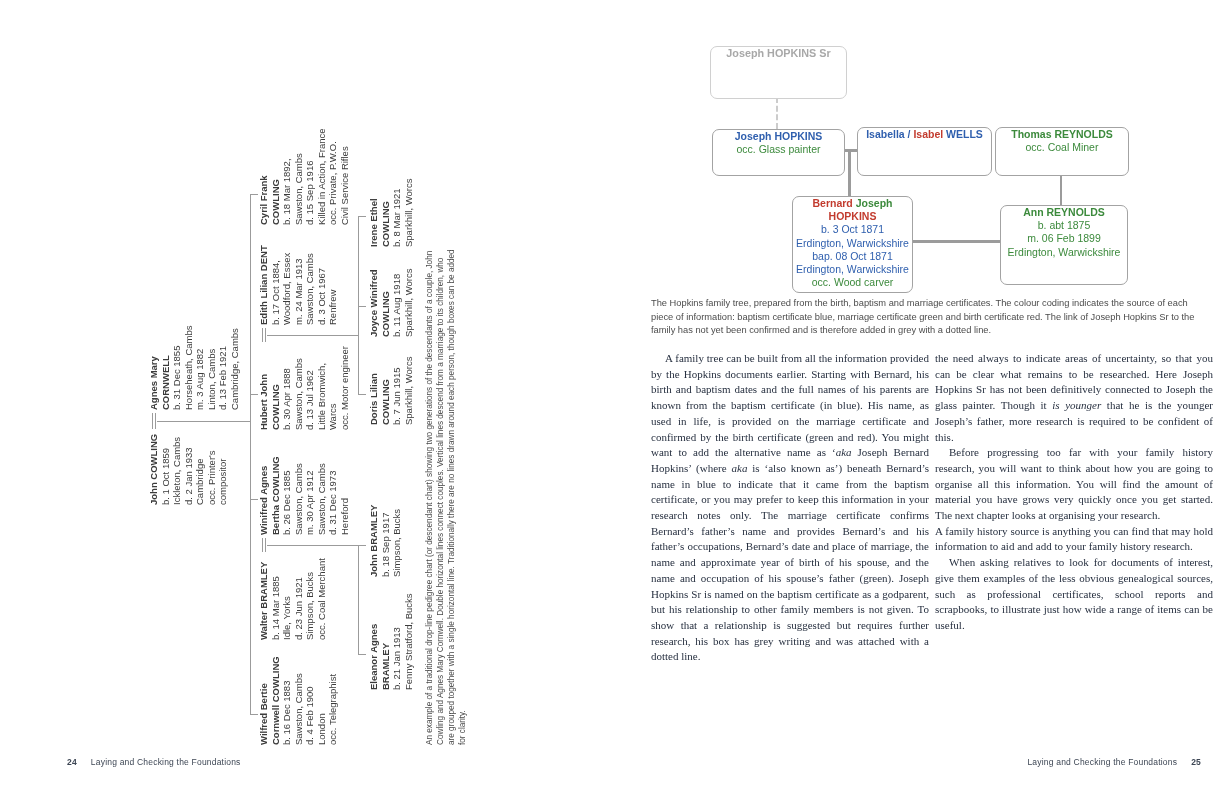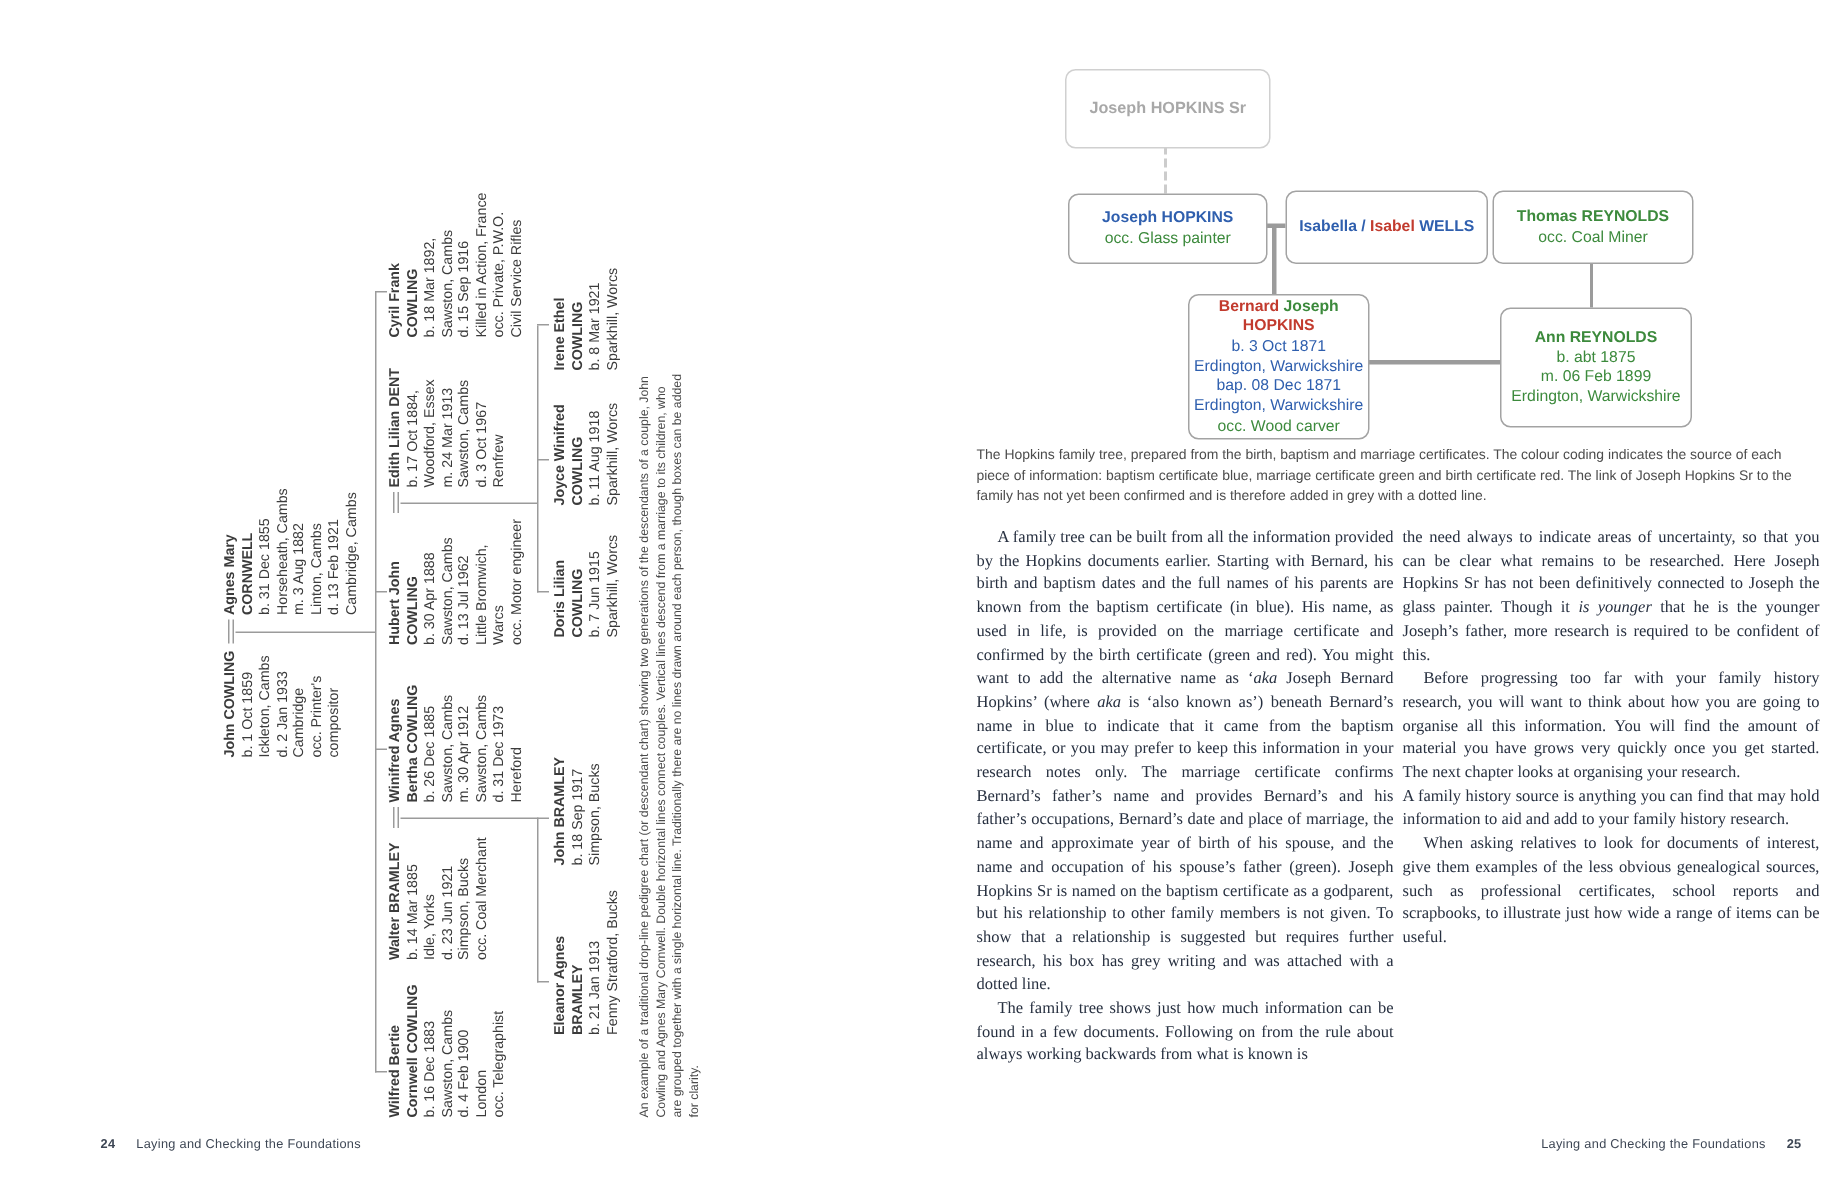--- a/index.html
+++ b/index.html
@@ -27,21 +27,21 @@
 
   .pg-footer{position:absolute;top:757px;font-size:8.5px;color:#3d4654;letter-spacing:.2px;margin-left:44px;}
   .pg-footer .num{font-weight:700;}
   .footer-left{left:23px;}
   .footer-left .num{margin-right:14px;}
   .footer-right{right:22px;}
   .footer-right .num{margin-left:14px;}
 
   
   .tree-box{position:absolute;border:1px solid #a3a3a3;border-radius:7px;background:#fff;
-            display:flex;flex-direction:column;justify-content:center;align-items:center;
+            display:flex;flex-direction:column;align-items:center;
             font-size:10.5px;line-height:13.2px;text-align:center;white-space:nowrap;}
   .tree-box div{white-space:nowrap;}
   .box-jsr{border-color:#d0d0d0;font-size:10.8px;}
   .tline{position:absolute;background:#9b9b9b;}
   .dashline{position:absolute;width:0;border-left:2px dashed #cccccc;}
   .tree-caption{position:absolute;left:40px;top:297px;width:548px;font-size:9.3px;line-height:13.5px;color:#4c4c4c;}
 
   
   .bodycol{position:absolute;top:351px;width:278px;font-family:"Liberation Serif",serif;
            font-size:11px;line-height:15.7px;color:#273040;text-align:justify;}
@@ -219,37 +219,36 @@
         </div>
       <div class="tree-box" style="left:384px;top:127px;width:132px;height:47px;">
           <div><span class="s-b s-green">Thomas REYNOLDS</span></div>
           <div><span class="s-green">occ. Coal Miner</span></div>
         </div>
       <div class="tree-box" style="left:181px;top:196px;width:119px;height:95px;">
           <div><span class="s-b s-red">Bernard </span><span class="s-b s-green">Joseph</span></div>
           <div><span class="s-b s-red">HOPKINS</span></div>
           <div><span class="s-blue">b. 3 Oct 1871</span></div>
           <div><span class="s-blue">Erdington, Warwickshire</span></div>
-          <div><span class="s-blue">bap. 08 Dec 1871</span></div>
+          <div><span class="s-blue">bap. 08 Oct 1871</span></div>
           <div><span class="s-blue">Erdington, Warwickshire</span></div>
           <div><span class="s-green">occ. Wood carver</span></div>
         </div>
       <div class="tree-box" style="left:389px;top:205px;width:126px;height:78px;">
           <div><span class="s-b s-green">Ann REYNOLDS</span></div>
           <div><span class="s-green">b. abt 1875</span></div>
           <div><span class="s-green">m. 06 Feb 1899</span></div>
           <div><span class="s-green">Erdington, Warwickshire</span></div>
         </div>
 
       <div class="tree-caption">The Hopkins family tree, prepared from the birth, baptism and marriage certificates. The colour coding indicates the source of each piece of information: baptism certificate blue, marriage certificate green and birth certificate red. The link of Joseph Hopkins Sr to the family has not yet been confirmed and is therefore added in grey with a dotted line.</div>
     </div>
 
     <div class="bodycol col1">
       <p class="indent"><span>A family tree can be built from all the information provided by the Hopkins documents earlier. Starting with Bernard, his birth and baptism dates and the full names of his parents are known from the baptism certificate (in blue). His name, as used in life, is provided on the marriage certificate and confirmed by the birth certificate (green and red). You might want to add the alternative name as ‘</span><span class="s-i">aka</span><span> Joseph Bernard Hopkins’ (where </span><span class="s-i">aka</span><span> is ‘also known as’) beneath Bernard’s name in blue to indicate that it came from the baptism certificate, or you may prefer to keep this information in your research notes only. The marriage certificate confirms Bernard’s father’s name and provides Bernard’s and his father’s occupations, Bernard’s date and place of marriage, the name and approximate year of birth of his spouse, and the name and occupation of his spouse’s father (green). Joseph Hopkins Sr is named on the baptism certificate as a godparent, but his relationship to other family members is not given. To show that a relationship is suggested but requires further research, his box has grey writing and was attached with a dotted line.</span></p>
-      <p class="indent"><span>The family tree shows just how much information can be found in a few documents. Following on from the rule about always working backwards from what is known is</span></p>
     </div>
 
     <div class="bodycol col2">
       <p><span>the need always to indicate areas of uncertainty, so that you can be clear what remains to be researched. Here Joseph Hopkins Sr has not been definitively connected to Joseph the glass painter. Though it </span><span class="s-i">is younger</span><span> that he is the younger Joseph’s father, more research is required to be confident of this.</span></p>
       <p class="indent"><span>Before progressing too far with your family history research, you will want to think about how you are going to organise all this information. You will find the amount of material you have grows very quickly once you get started. The next chapter looks at organising your research.</span></p>
       <p><span>A family history source is anything you can find that may hold information to aid and add to your family history research.</span></p>
       <p class="indent"><span>When asking relatives to look for documents of interest, give them examples of the less obvious genealogical sources, such as professional certificates, school reports and scrapbooks, to illustrate just how wide a range of items can be useful.</span></p>
     </div>
 
     <footer class="pg-footer footer-right">

